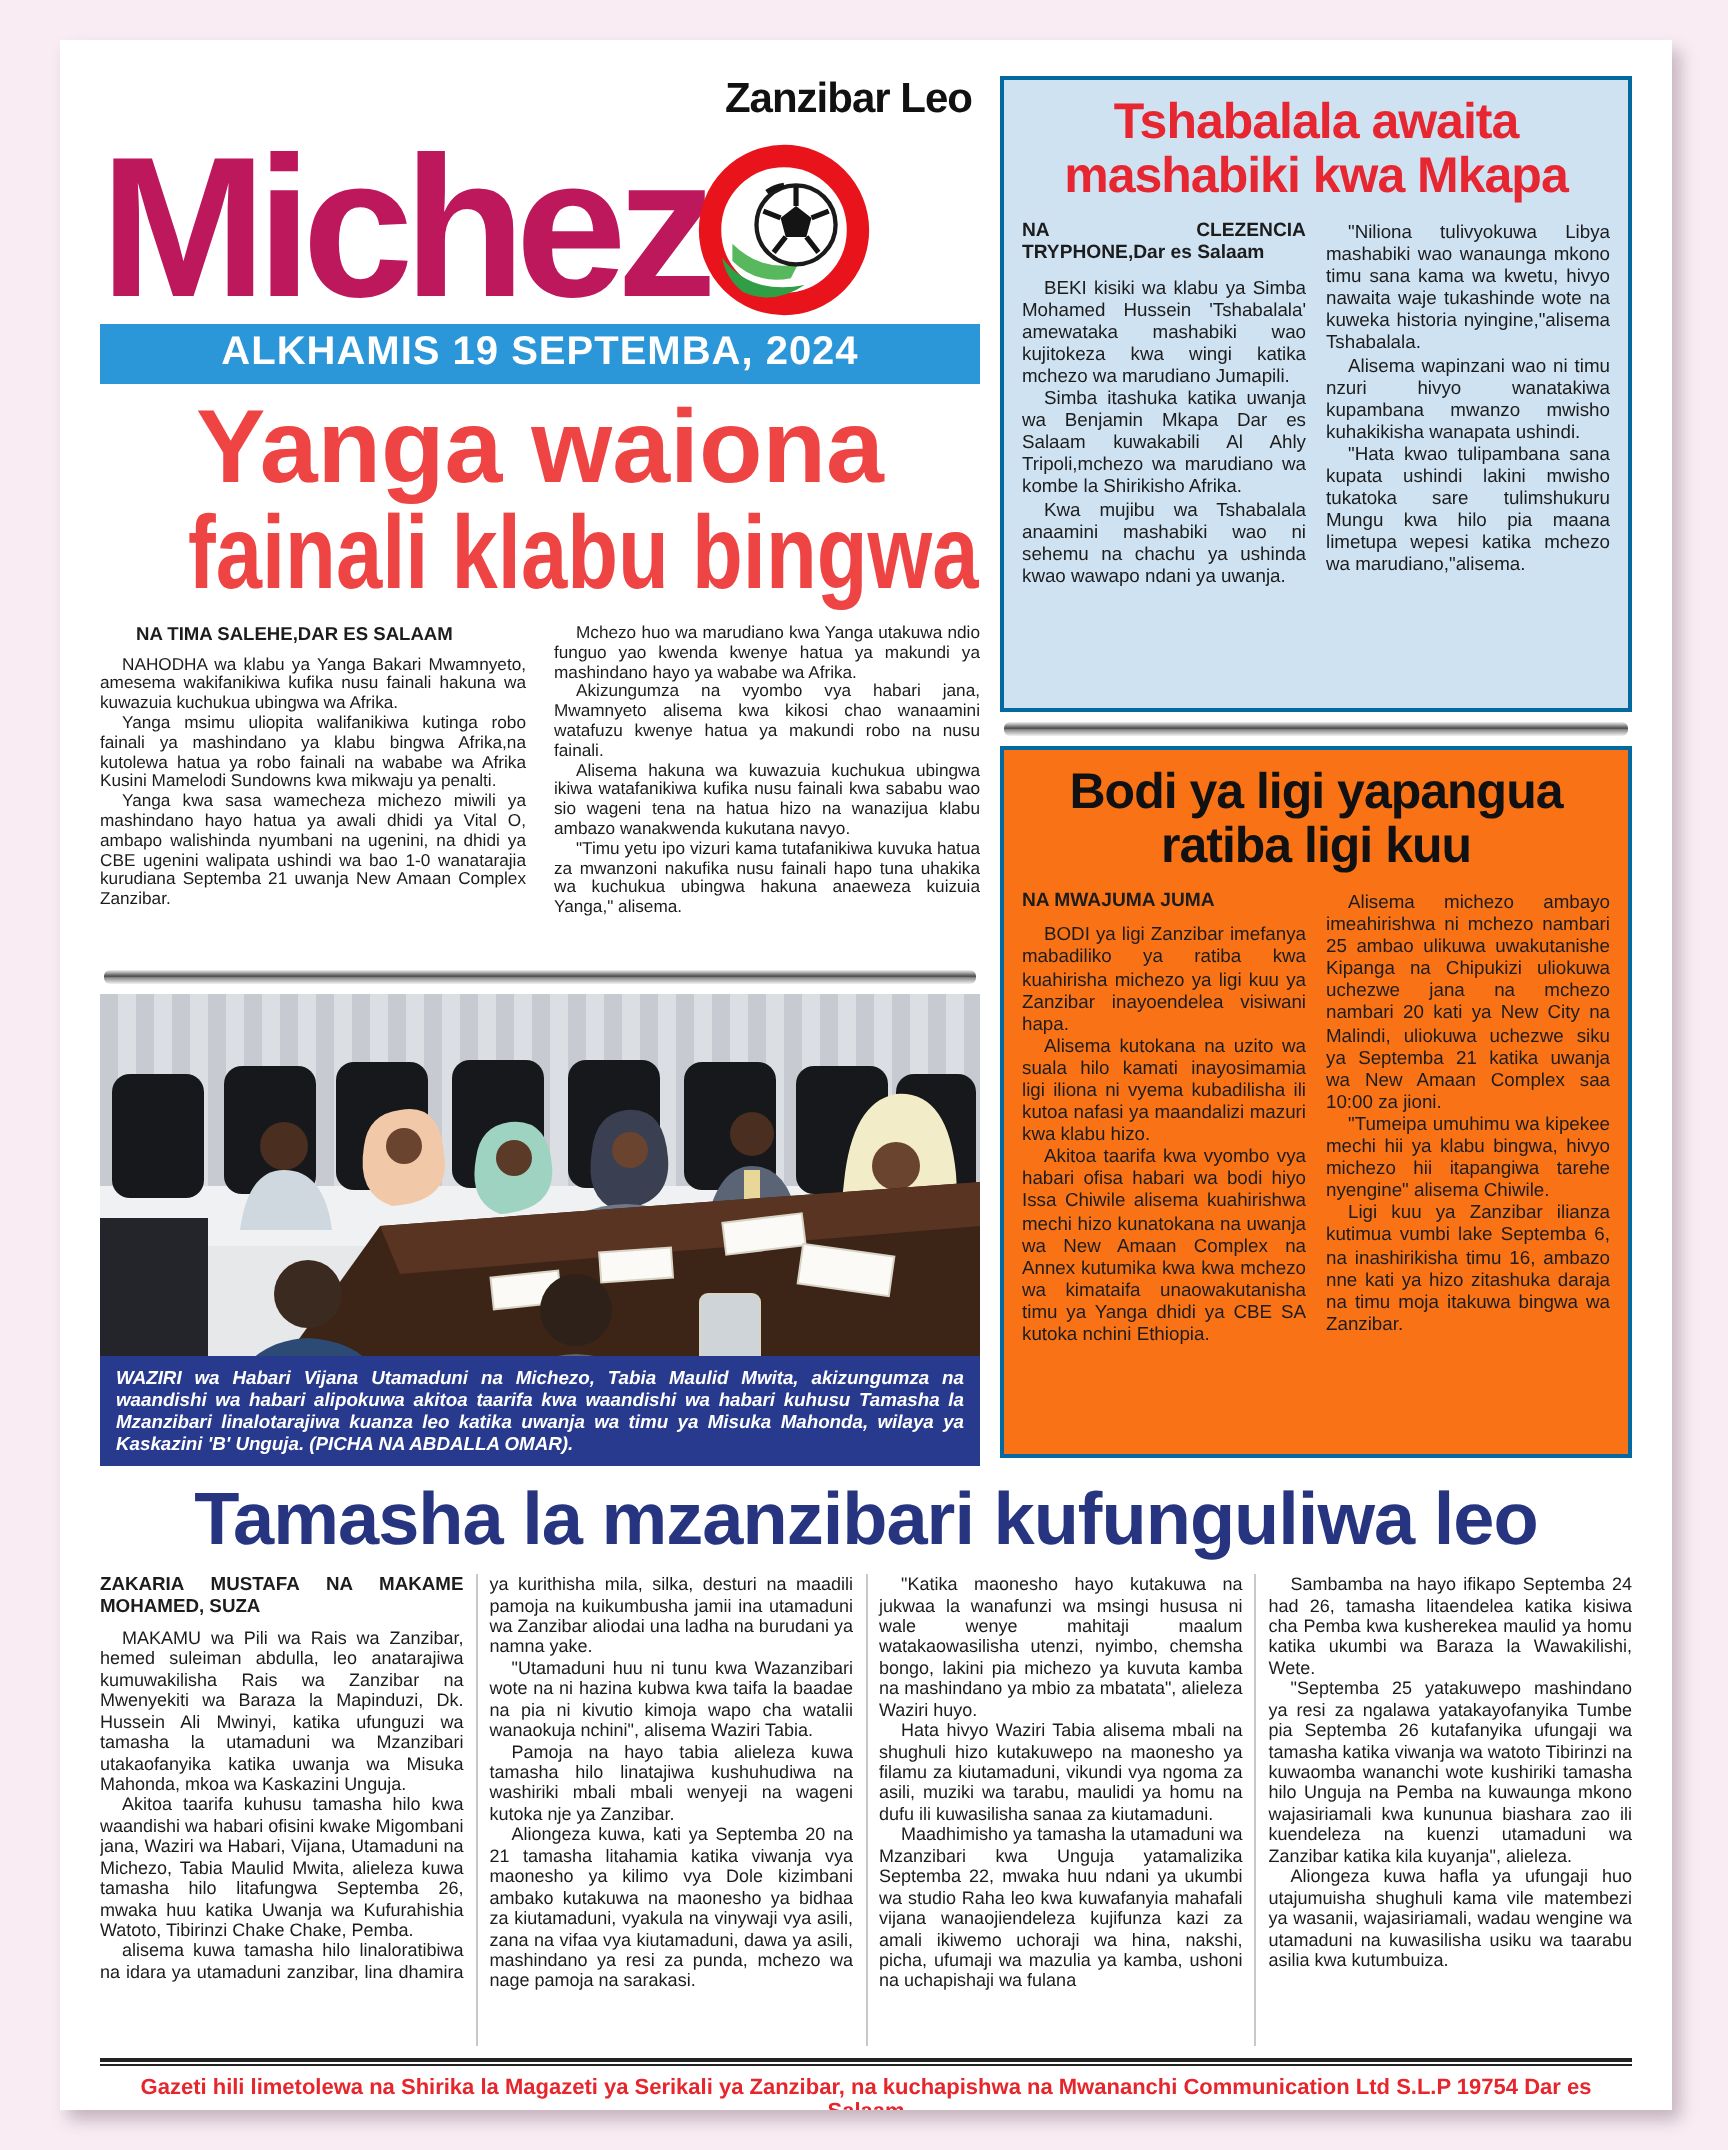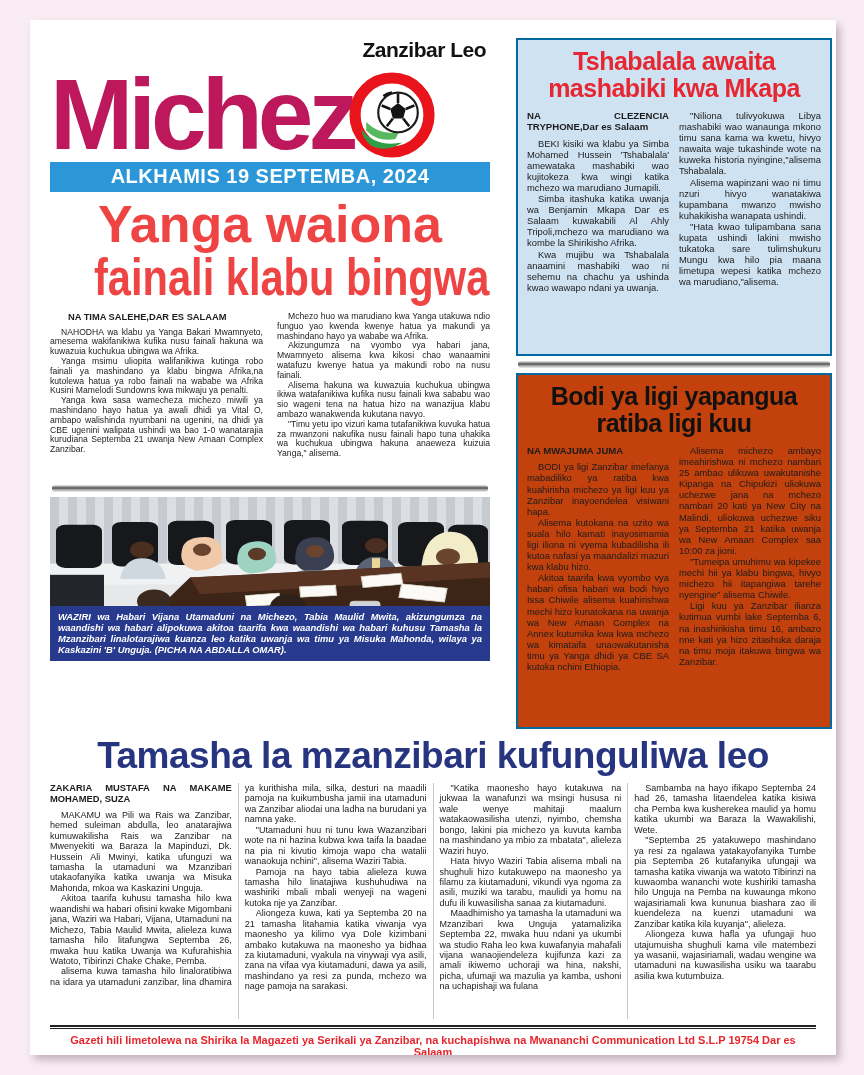--- a/index.html
+++ b/index.html
@@ -3,21 +3,21 @@
 <meta charset="utf-8">
 <style>
   * { margin:0; padding:0; box-sizing:border-box; }
   html,body { width:864px; height:1075px; }
   body { background:#f9edf3; font-family:"Liberation Sans", sans-serif; position:relative; }
   .page {
     position:absolute; left:30px; top:20px; width:806px; height:1035px;
     background:#ffffff; box-shadow:4px 5px 8px rgba(60,30,50,.28);
     padding:18px 20px 8px 20px; overflow:hidden;
   }
-  .top-row { display:flex; gap:26px; }
+  .top-row { display:flex; gap:10px; }
   .left-zone { width:440px; flex:0 0 440px; }
   .right-rail { width:316px; flex:0 0 316px; display:flex; flex-direction:column; }
 
   
   .brand { text-align:right; font-weight:bold; font-size:21px; letter-spacing:-.5px; color:#111; padding-right:4px; }
   .title-line { display:flex; align-items:flex-end; height:102px; margin-top:-6px; }
   .title-text { color:#be185d; font-weight:bold; font-size:100px; line-height:.88; letter-spacing:-5px; }
   .ball-wrap { width:86px; height:86px; margin-left:-4px; flex:0 0 86px; }
   .date-bar { background:#2b96d8; color:#fff; font-weight:bold; font-size:20px; text-align:center;
     padding:3px 0 4px; margin-top:4px; letter-spacing:.5px; }
@@ -31,29 +31,29 @@
   .cols p { text-indent:11px; text-align:justify; }
   .byline { font-weight:bold; text-indent:0 !important; text-align:left; margin-bottom:5px; text-transform:none; }
 
   .main-body { columns:2; column-gap:14px; font-size:8.6px; line-height:1.14; color:#1c1c1c; height:168px; overflow:hidden; }
   .main-body .byline { font-size:9.3px; padding-left:18px; }
 
   .rule-gradient { height:7px; border-radius:3px; margin:5px 2px;
     background:linear-gradient(to bottom,#f2f2f2,#4a4a4a 45%,#8a8a8a 55%,#f2f2f2); }
 
   
-  .photo { position:relative; width:440px; height:164px; overflow:hidden; background:#14b8a6; }
+  .photo { position:relative; width:440px; height:236px; overflow:hidden; background:#14b8a6; }
   .photo svg.scene { display:block; width:100%; height:100%; }
   .caption { position:absolute; left:0; right:0; bottom:0; background:#283a8d; color:#fff;
     font-style:italic; font-weight:bold; font-size:9.4px; line-height:1.18; padding:5px 8px 6px; text-align:justify; }
 
   
   .box { border:2px solid #0369a1; padding:8px 9px; overflow:hidden; }
   .box-blue { background:#cfe2f2; height:318px; }
-  .box-white { background:#c2410c; height:356px; }
+  .box-white { background:#f97316; height:356px; }
   .box-headline { text-align:center; font-weight:bold; font-size:25px; line-height:1.08; letter-spacing:-.5px; margin-bottom:8px; }
   .box-headline.red { color:#e62630; }
   .box-headline.black { color:#111; }
   .box-body { columns:2; column-gap:10px; font-size:9.4px; line-height:1.18; color:#1c1c1c; }
   .box-body .byline { font-size:9.6px; text-align:justify !important; }
 
   
   .bottom-section { margin-top:6px; }
   .bottom-headline { color:#273480; font-weight:bold; font-size:37px; text-align:center; letter-spacing:-.5px; margin:2px 0 6px; white-space:nowrap; }
   .bottom-body { columns:4; column-gap:13px; column-rule:1px solid #c8c8c8; font-size:9px; line-height:1.16;

